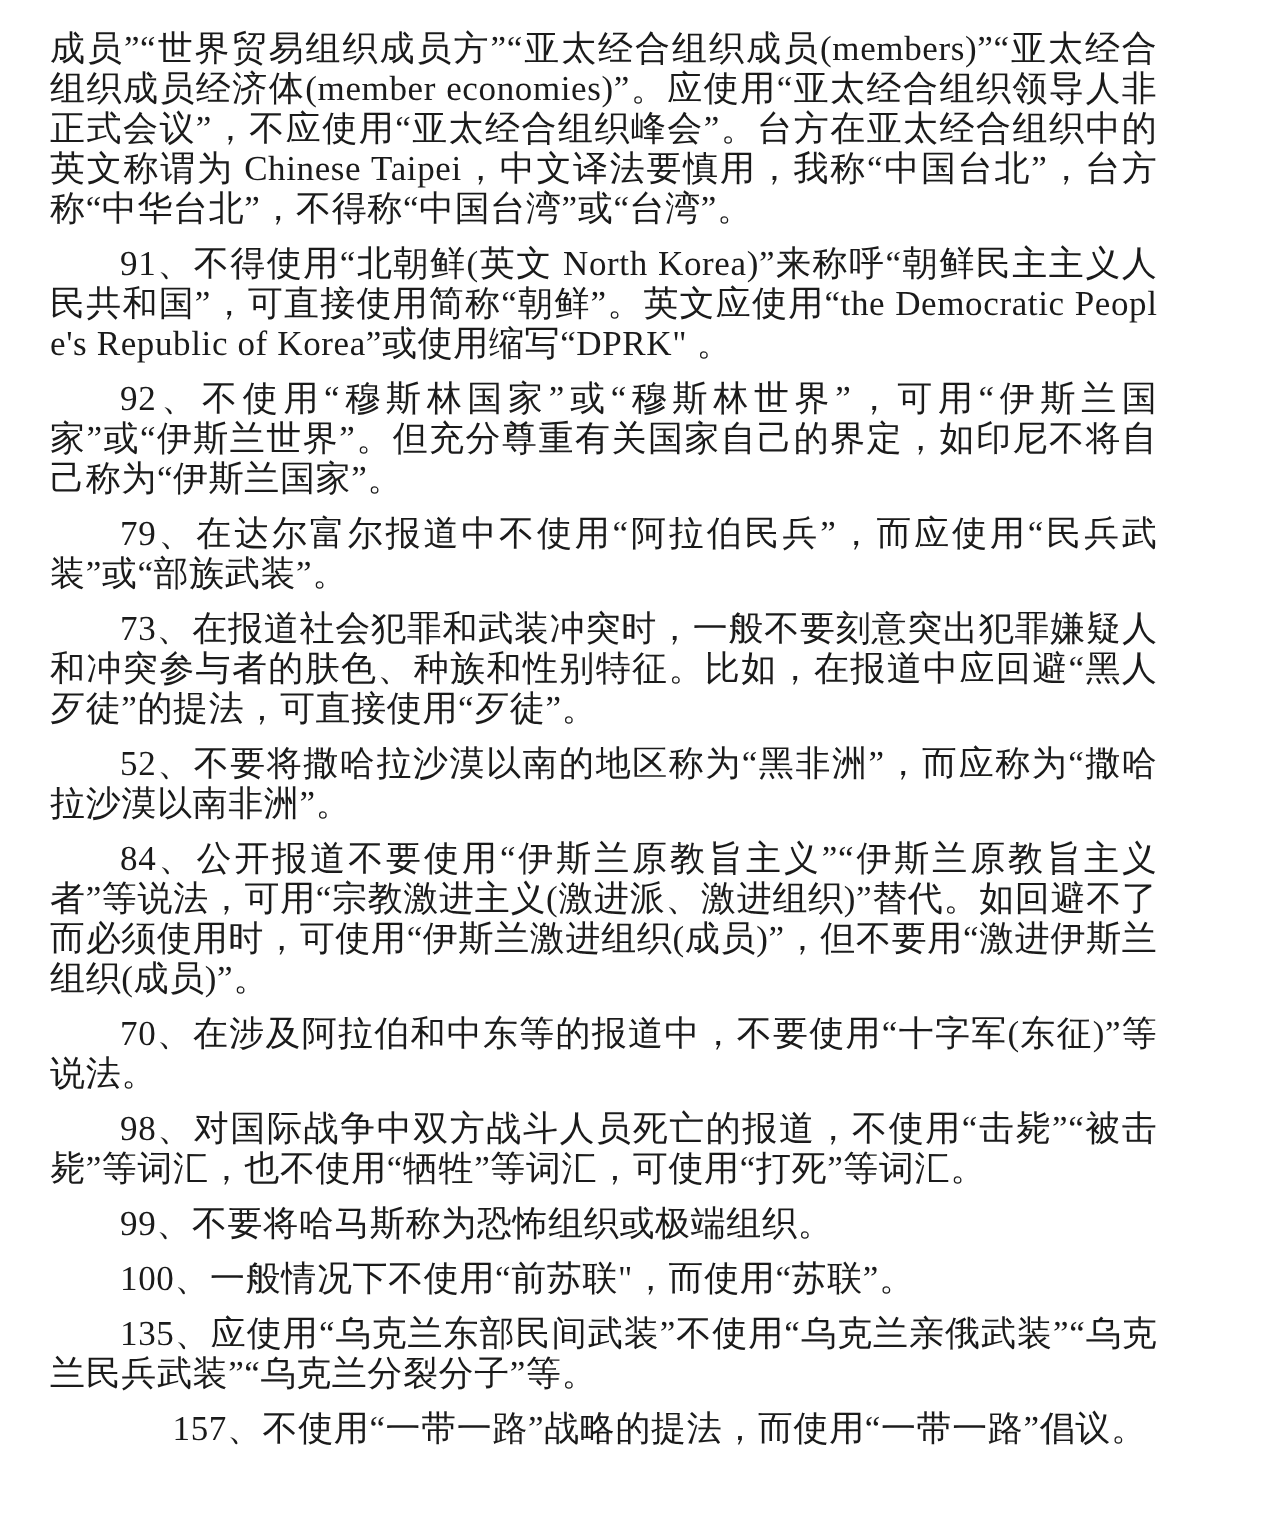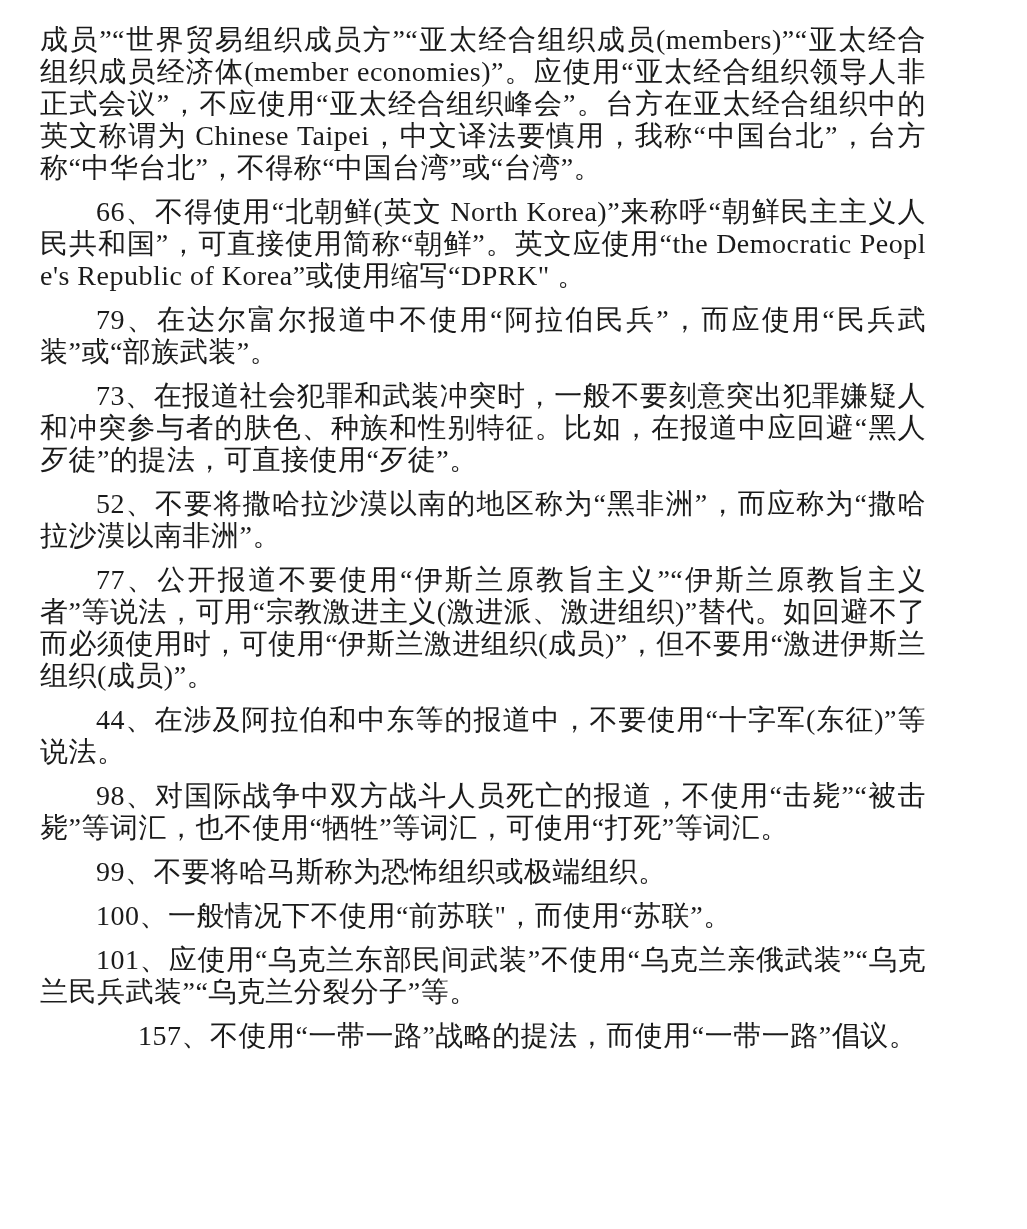--- a/index.html
+++ b/index.html
@@ -31,24 +31,25 @@
   }
   .para.flush  { text-indent: 0; }
   .para.normal { text-indent: 2em; }
   .para.deep   { text-indent: 3.5em; }
 </style>
 </head>
 <body>
 
 <main class="page" style="background: rgb(255, 255, 255); color: rgb(27, 27, 27);">
     <p class="para flush">成员”“世界贸易组织成员方”“亚太经合组织成员(members)”“亚太经合组织成员经济体(member economies)”。应使用“亚太经合组织领导人非正式会议”，不应使用“亚太经合组织峰会”。台方在亚太经合组织中的英文称谓为 Chinese Taipei，中文译法要慎用，我称“中国台北”，台方称“中华台北”，不得称“中国台湾”或“台湾”。</p>
-    <p class="para normal">66、不得使用“北朝鲜(英文 North Korea)”来称呼“朝鲜民主主义人民共和国”，可直接使用简称“朝鲜”。英文应使用“the Democratic People's Republic of Korea”或使用缩写“DPRK" 。</p>
+    <p class="para normal">91、不得使用“北朝鲜(英文 North Korea)”来称呼“朝鲜民主主义人民共和国”，可直接使用简称“朝鲜”。英文应使用“the Democratic People's Republic of Korea”或使用缩写“DPRK" 。</p>
+    <p class="para normal">92、不使用“穆斯林国家”或“穆斯林世界”，可用“伊斯兰国家”或“伊斯兰世界”。但充分尊重有关国家自己的界定，如印尼不将自己称为“伊斯兰国家”。</p>
     <p class="para normal">79、在达尔富尔报道中不使用“阿拉伯民兵”，而应使用“民兵武装”或“部族武装”。</p>
     <p class="para normal">73、在报道社会犯罪和武装冲突时，一般不要刻意突出犯罪嫌疑人和冲突参与者的肤色、种族和性别特征。比如，在报道中应回避“黑人歹徒”的提法，可直接使用“歹徒”。</p>
     <p class="para normal">52、不要将撒哈拉沙漠以南的地区称为“黑非洲”，而应称为“撒哈拉沙漠以南非洲”。</p>
-    <p class="para normal">77、公开报道不要使用“伊斯兰原教旨主义”“伊斯兰原教旨主义者”等说法，可用“宗教激进主义(激进派、激进组织)”替代。如回避不了而必须使用时，可使用“伊斯兰激进组织(成员)”，但不要用“激进伊斯兰组织(成员)”。</p>
-    <p class="para normal">44、在涉及阿拉伯和中东等的报道中，不要使用“十字军(东征)”等说法。</p>
+    <p class="para normal">84、公开报道不要使用“伊斯兰原教旨主义”“伊斯兰原教旨主义者”等说法，可用“宗教激进主义(激进派、激进组织)”替代。如回避不了而必须使用时，可使用“伊斯兰激进组织(成员)”，但不要用“激进伊斯兰组织(成员)”。</p>
+    <p class="para normal">70、在涉及阿拉伯和中东等的报道中，不要使用“十字军(东征)”等说法。</p>
     <p class="para normal">98、对国际战争中双方战斗人员死亡的报道，不使用“击毙”“被击毙”等词汇，也不使用“牺牲”等词汇，可使用“打死”等词汇。</p>
     <p class="para normal">99、不要将哈马斯称为恐怖组织或极端组织。</p>
     <p class="para normal">100、一般情况下不使用“前苏联"，而使用“苏联”。</p>
-    <p class="para normal">101、应使用“乌克兰东部民间武装”不使用“乌克兰亲俄武装”“乌克兰民兵武装”“乌克兰分裂分子”等。</p>
+    <p class="para normal">135、应使用“乌克兰东部民间武装”不使用“乌克兰亲俄武装”“乌克兰民兵武装”“乌克兰分裂分子”等。</p>
     <p class="para deep">157、不使用“一带一路”战略的提法，而使用“一带一路”倡议。</p>
   </main>
 
 </body></html>

